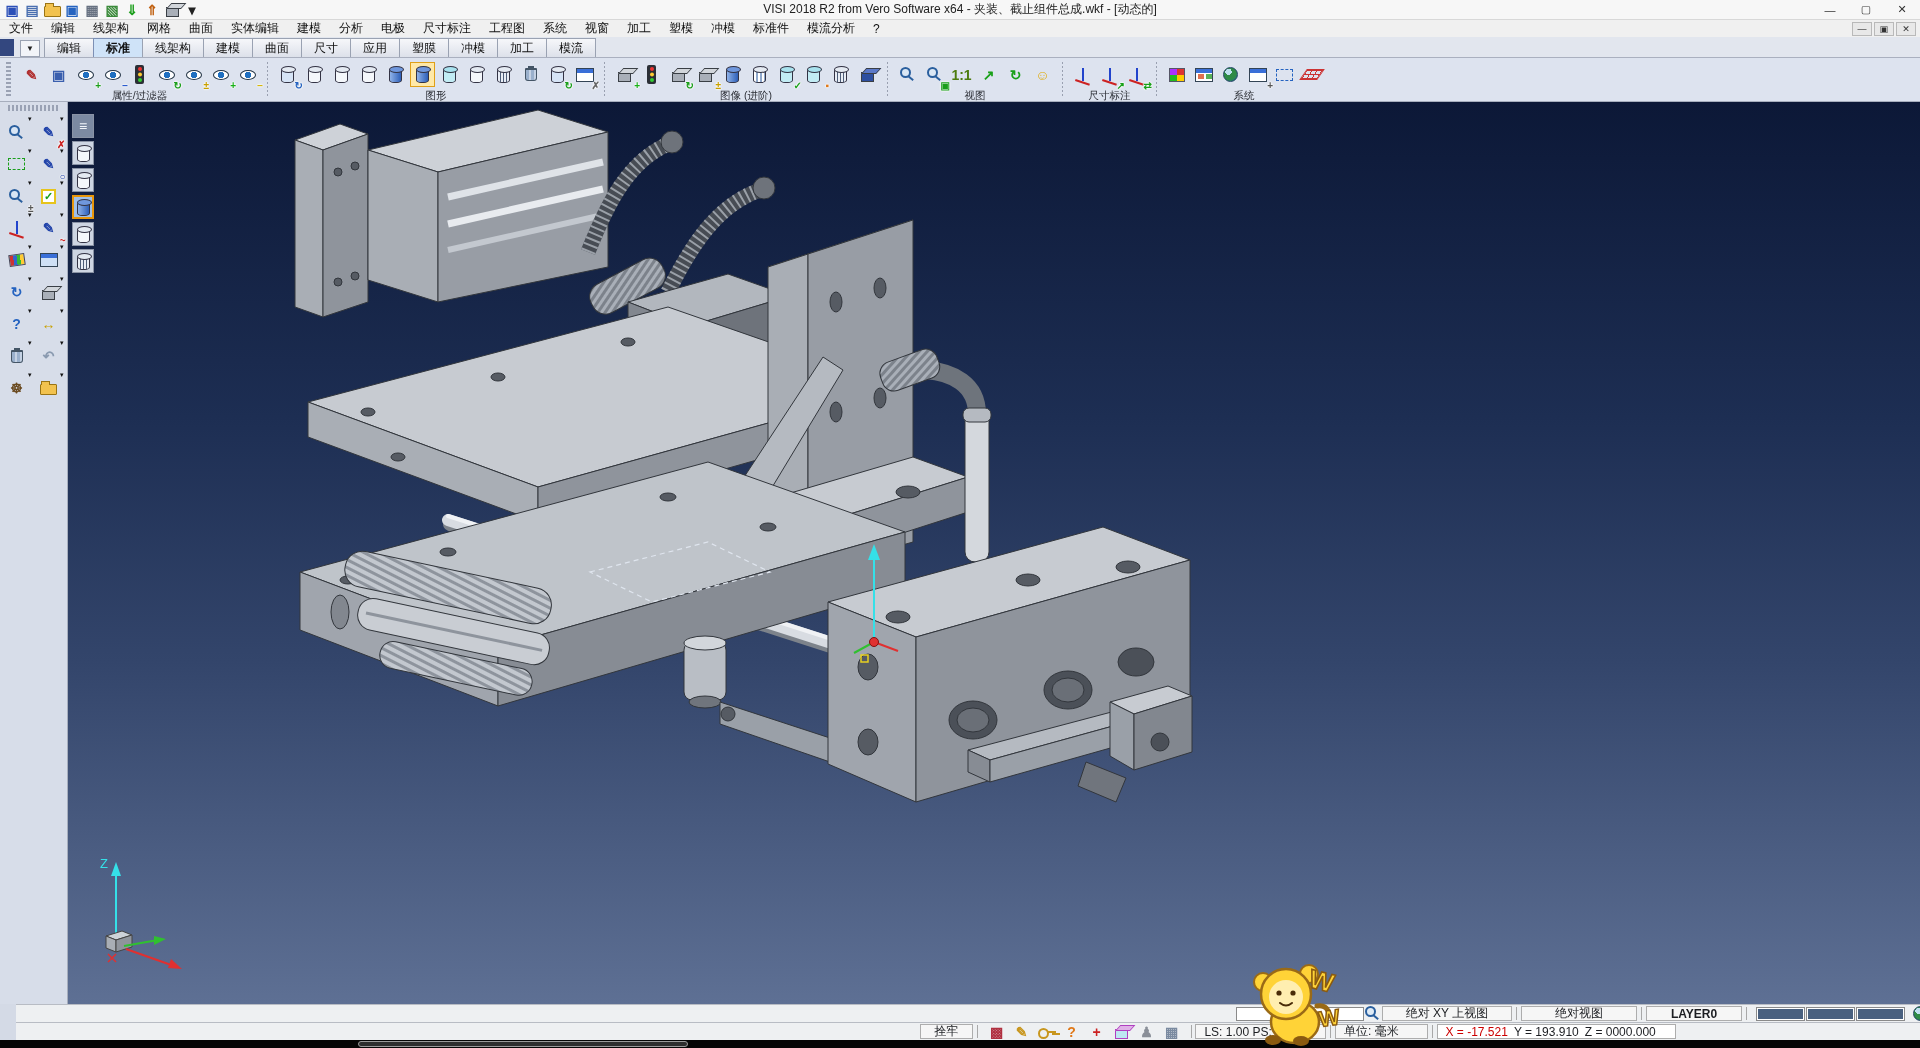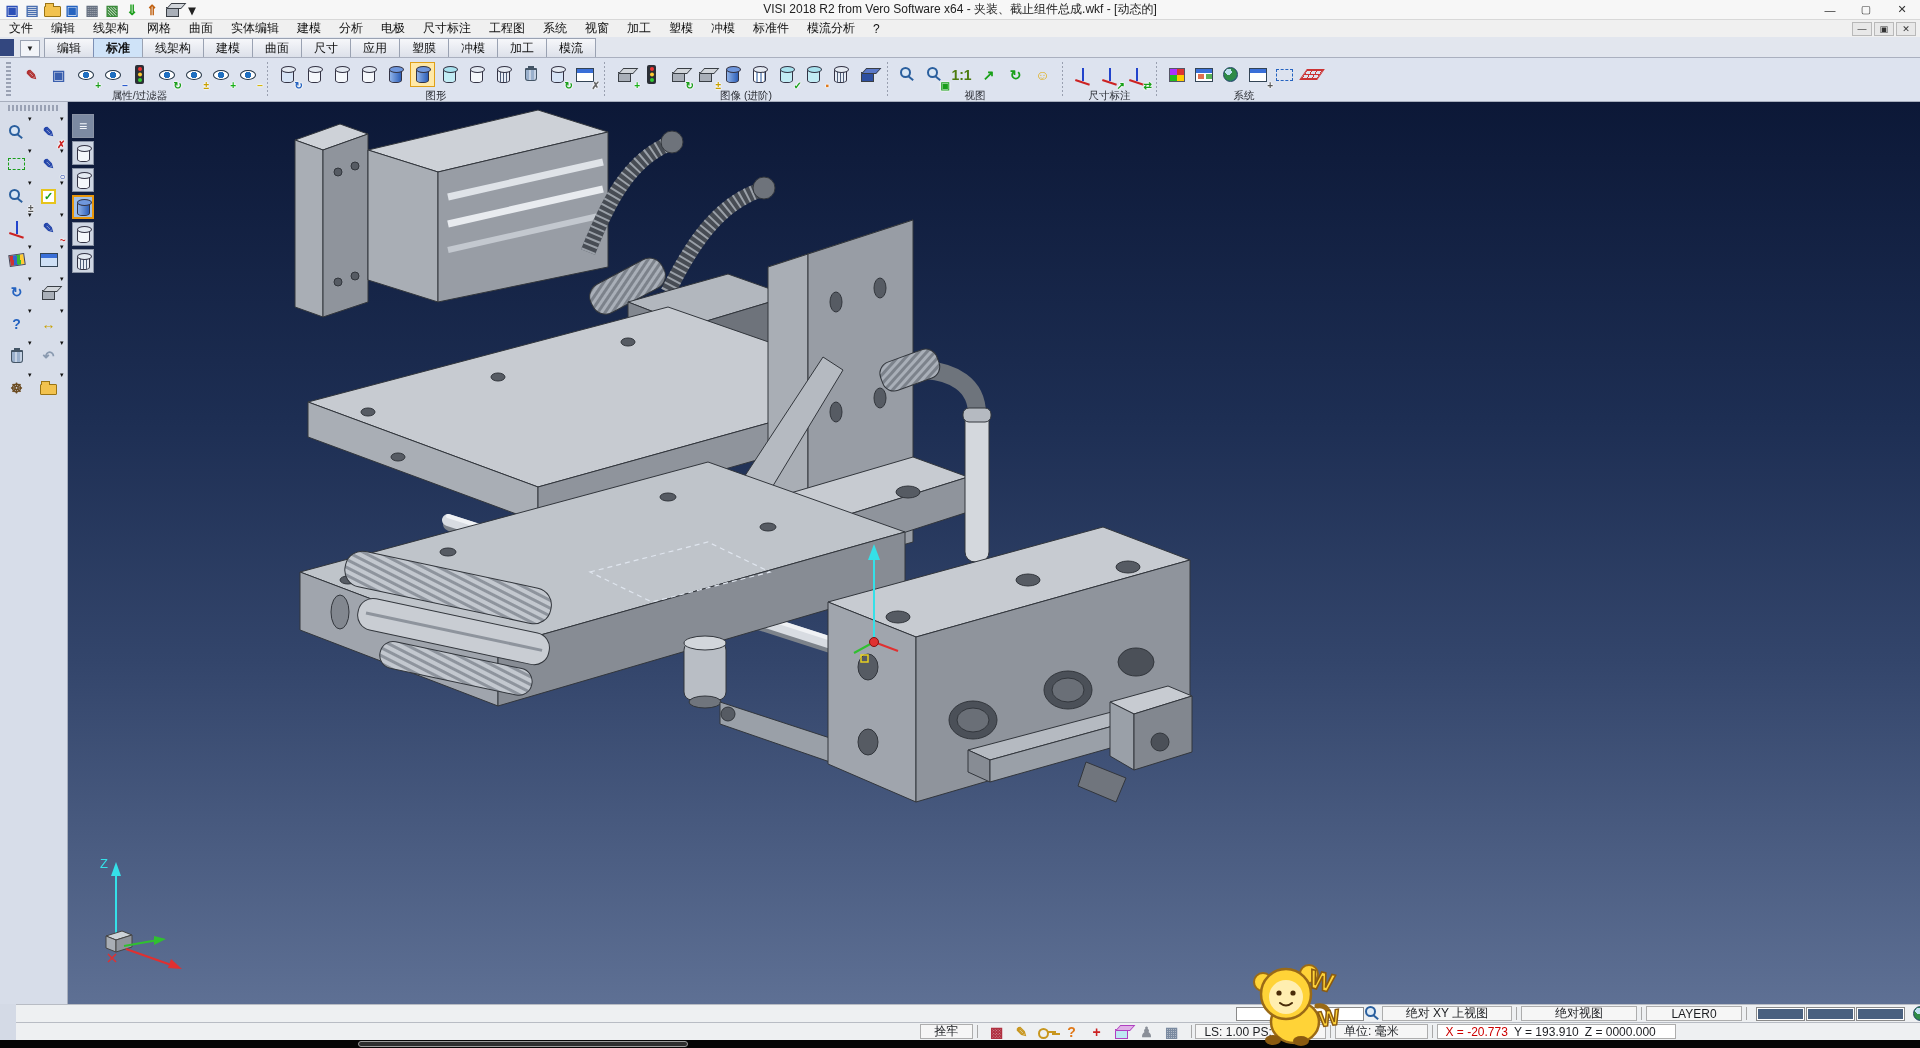--- a/index.html
+++ b/index.html
@@ -794,21 +794,21 @@
 <div class="sb sb1">
   <div style="flex:1"></div>
   <input class="search-input" type="text" value="" style="">
   <span class="ic" style="width:18px;height:16px">
       <span class="shape i-mag"></span>
     </span>
   <div class="sbox" style="width:130px;justify-content:center">绝对 XY 上视图</div>
   <span class="sb-sep"></span>
   <div class="sbox" style="width:116px;justify-content:center">绝对视图</div>
   <span class="sb-sep"></span>
-  <div class="sbox" style="width:96px;justify-content:center;font-weight:normal">LAYER0</div>
+  <div class="sbox" style="width:96px;justify-content:center;font-weight:bold">LAYER0</div>
   <span class="sb-sep"></span>
   <div class="sw-row">
     <span class="swatch" style="background: rgb(73, 96, 127);"></span>
       <span class="swatch" style="background: rgb(73, 96, 127);"></span>
       <span class="swatch" style="background: rgb(73, 96, 127);"></span>
   </div>
   <span class="ic" style="width:20px;height:16px;margin-right:6px">
       <span class="shape i-globe"></span>
     </span>
 </div>
@@ -858,21 +858,21 @@
         <span class="gl" style="color: rgb(122, 138, 160);">▦</span>
         <b class="mod"></b>
       </span>
     </div>
   <span class="sb-sep"></span>
   <div class="sbox" style="width:148px">LS: 1.00 PS: 1.00</div>
   <span class="sb-sep"></span>
   <div class="sbox" style="width:104px">单位: 毫米</div>
   <span class="sb-sep"></span>
   <div class="sbox coords">
-    <b style="color: rgb(204, 0, 0);">X = -20.773</b>
+    <b style="color: rgb(204, 0, 0);">X = -17.521</b>
     <b>Y = 193.910</b>
     <b style="margin-right:11px">Z = 0000.000</b>
   </div>
   <div style="width:300px"></div>
 </div>
 
 <div class="blackstrip">
   <div class="pill"></div>
 </div>
 

